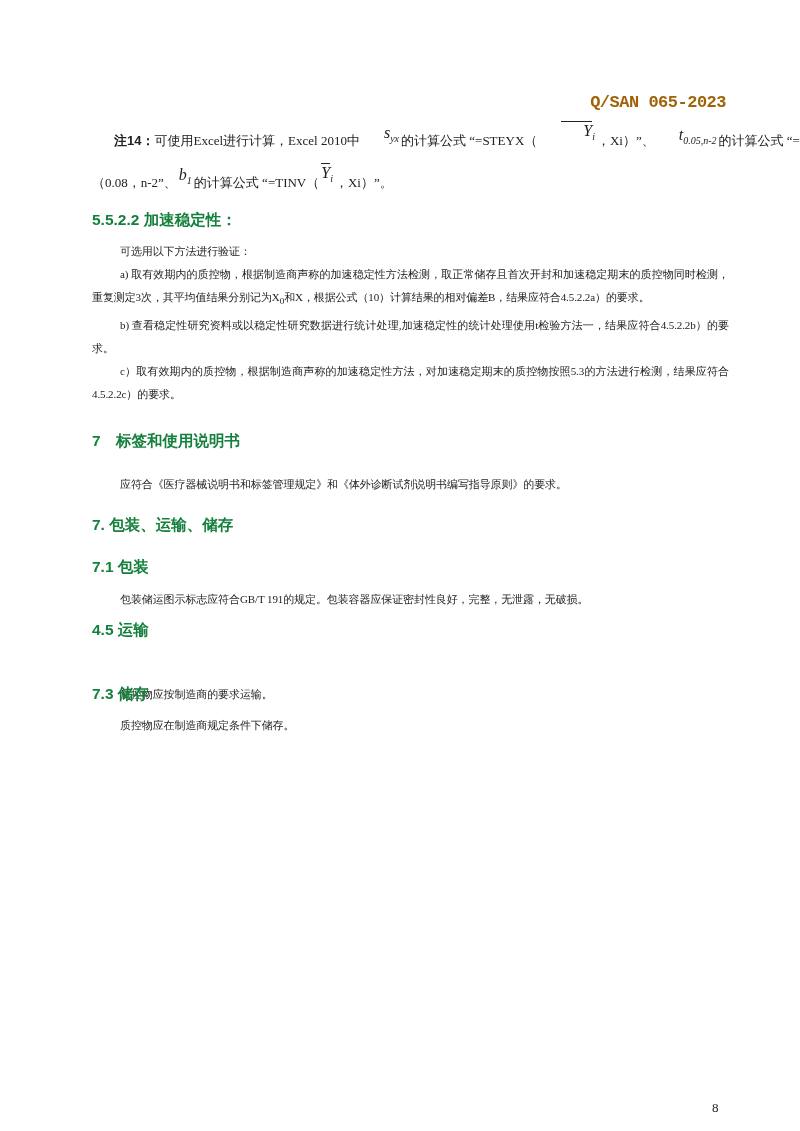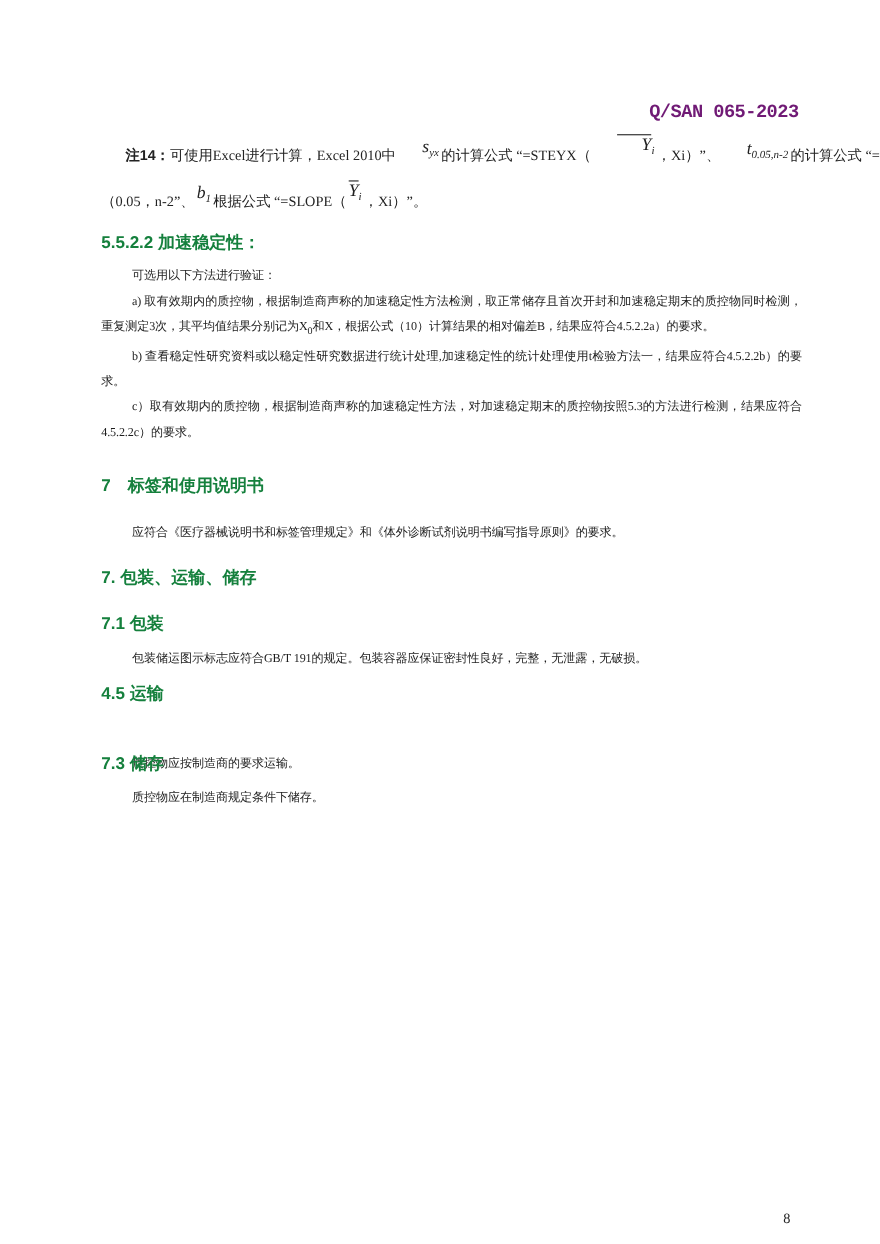--- a/index.html
+++ b/index.html
@@ -15,21 +15,21 @@
   .abs { position: absolute; left: 92px; right: 71px; }
 
   .doc-number {
     position: absolute;
     top: 93px;
     right: 74px;
     font-family: "Liberation Mono", "DejaVu Sans Mono", monospace;
     font-size: 17px;
     font-weight: 600;
     letter-spacing: -0.5px;
-    color: #701a75;
+    color: #a16207;
   }
 
   
   .note14 {
     top: 120px;
     font-size: 13px;
     line-height: 42px;
     white-space: nowrap;
     color: #222;
   }
@@ -100,21 +100,21 @@
 </style>
 </head>
 <body>
 
 <div class="page">
 
   <div class="doc-number">Q/SAN 065-2023</div>
 
   <div class="abs note14">
     <div class="line1"><span class="note-label">注14：</span><span>可使用Excel进行计算，Excel 2010中</span><span class="math raise7"><span class="mb">s</span><sub>yx</sub></span><span>的计算公式 “=STEYX（</span><span class="math raise9"><span class="mb ybar-base">Y</span><sub>i</sub></span><span>，Xi）”、</span><span class="math raise5"><span class="mb">t</span><sub>0.05,n-2</sub></span><span>的计算公式 “=TINV</span></div>
-    <div class="line2"><span>（0.05，n-2”、</span><span class="math raise7"><span class="mb">b</span><sub>1</sub></span><span>根据公式 “=SLOPE（</span><span class="math raise9"><span class="mb ybar-base">Y</span><sub>i</sub></span><span>，Xi）”。</span></div>
+    <div class="line2"><span>（0.08，n-2”、</span><span class="math raise7"><span class="mb">b</span><sub>1</sub></span><span>的计算公式 “=TINV（</span><span class="math raise9"><span class="mb ybar-base">Y</span><sub>i</sub></span><span>，Xi）”。</span></div>
   </div>
 
   <div class="abs heading h5522">5.5.2.2 加速稳定性：</div>
 
   <div class="abs body-text list-block">
     <p>可选用以下方法进行验证：</p>
     <p><span>a) 取有效期内的质控物，根据制造商声称的加速稳定性方法检测，取正常储存且首次开封和加速稳定期末的质控物同时检测，重复测定3次，其平均值结果分别记为X</span><sub>0</sub><span>和X，根据公式（10）计算结果的相对偏差B，结果应符合4.5.2.2a）的要求。</span></p>
     <p>b) 查看稳定性研究资料或以稳定性研究数据进行统计处理,加速稳定性的统计处理使用t检验方法一，结果应符合4.5.2.2b）的要求。</p>
     <p>c）取有效期内的质控物，根据制造商声称的加速稳定性方法，对加速稳定期末的质控物按照5.3的方法进行检测，结果应符合4.5.2.2c）的要求。</p>
   </div>

